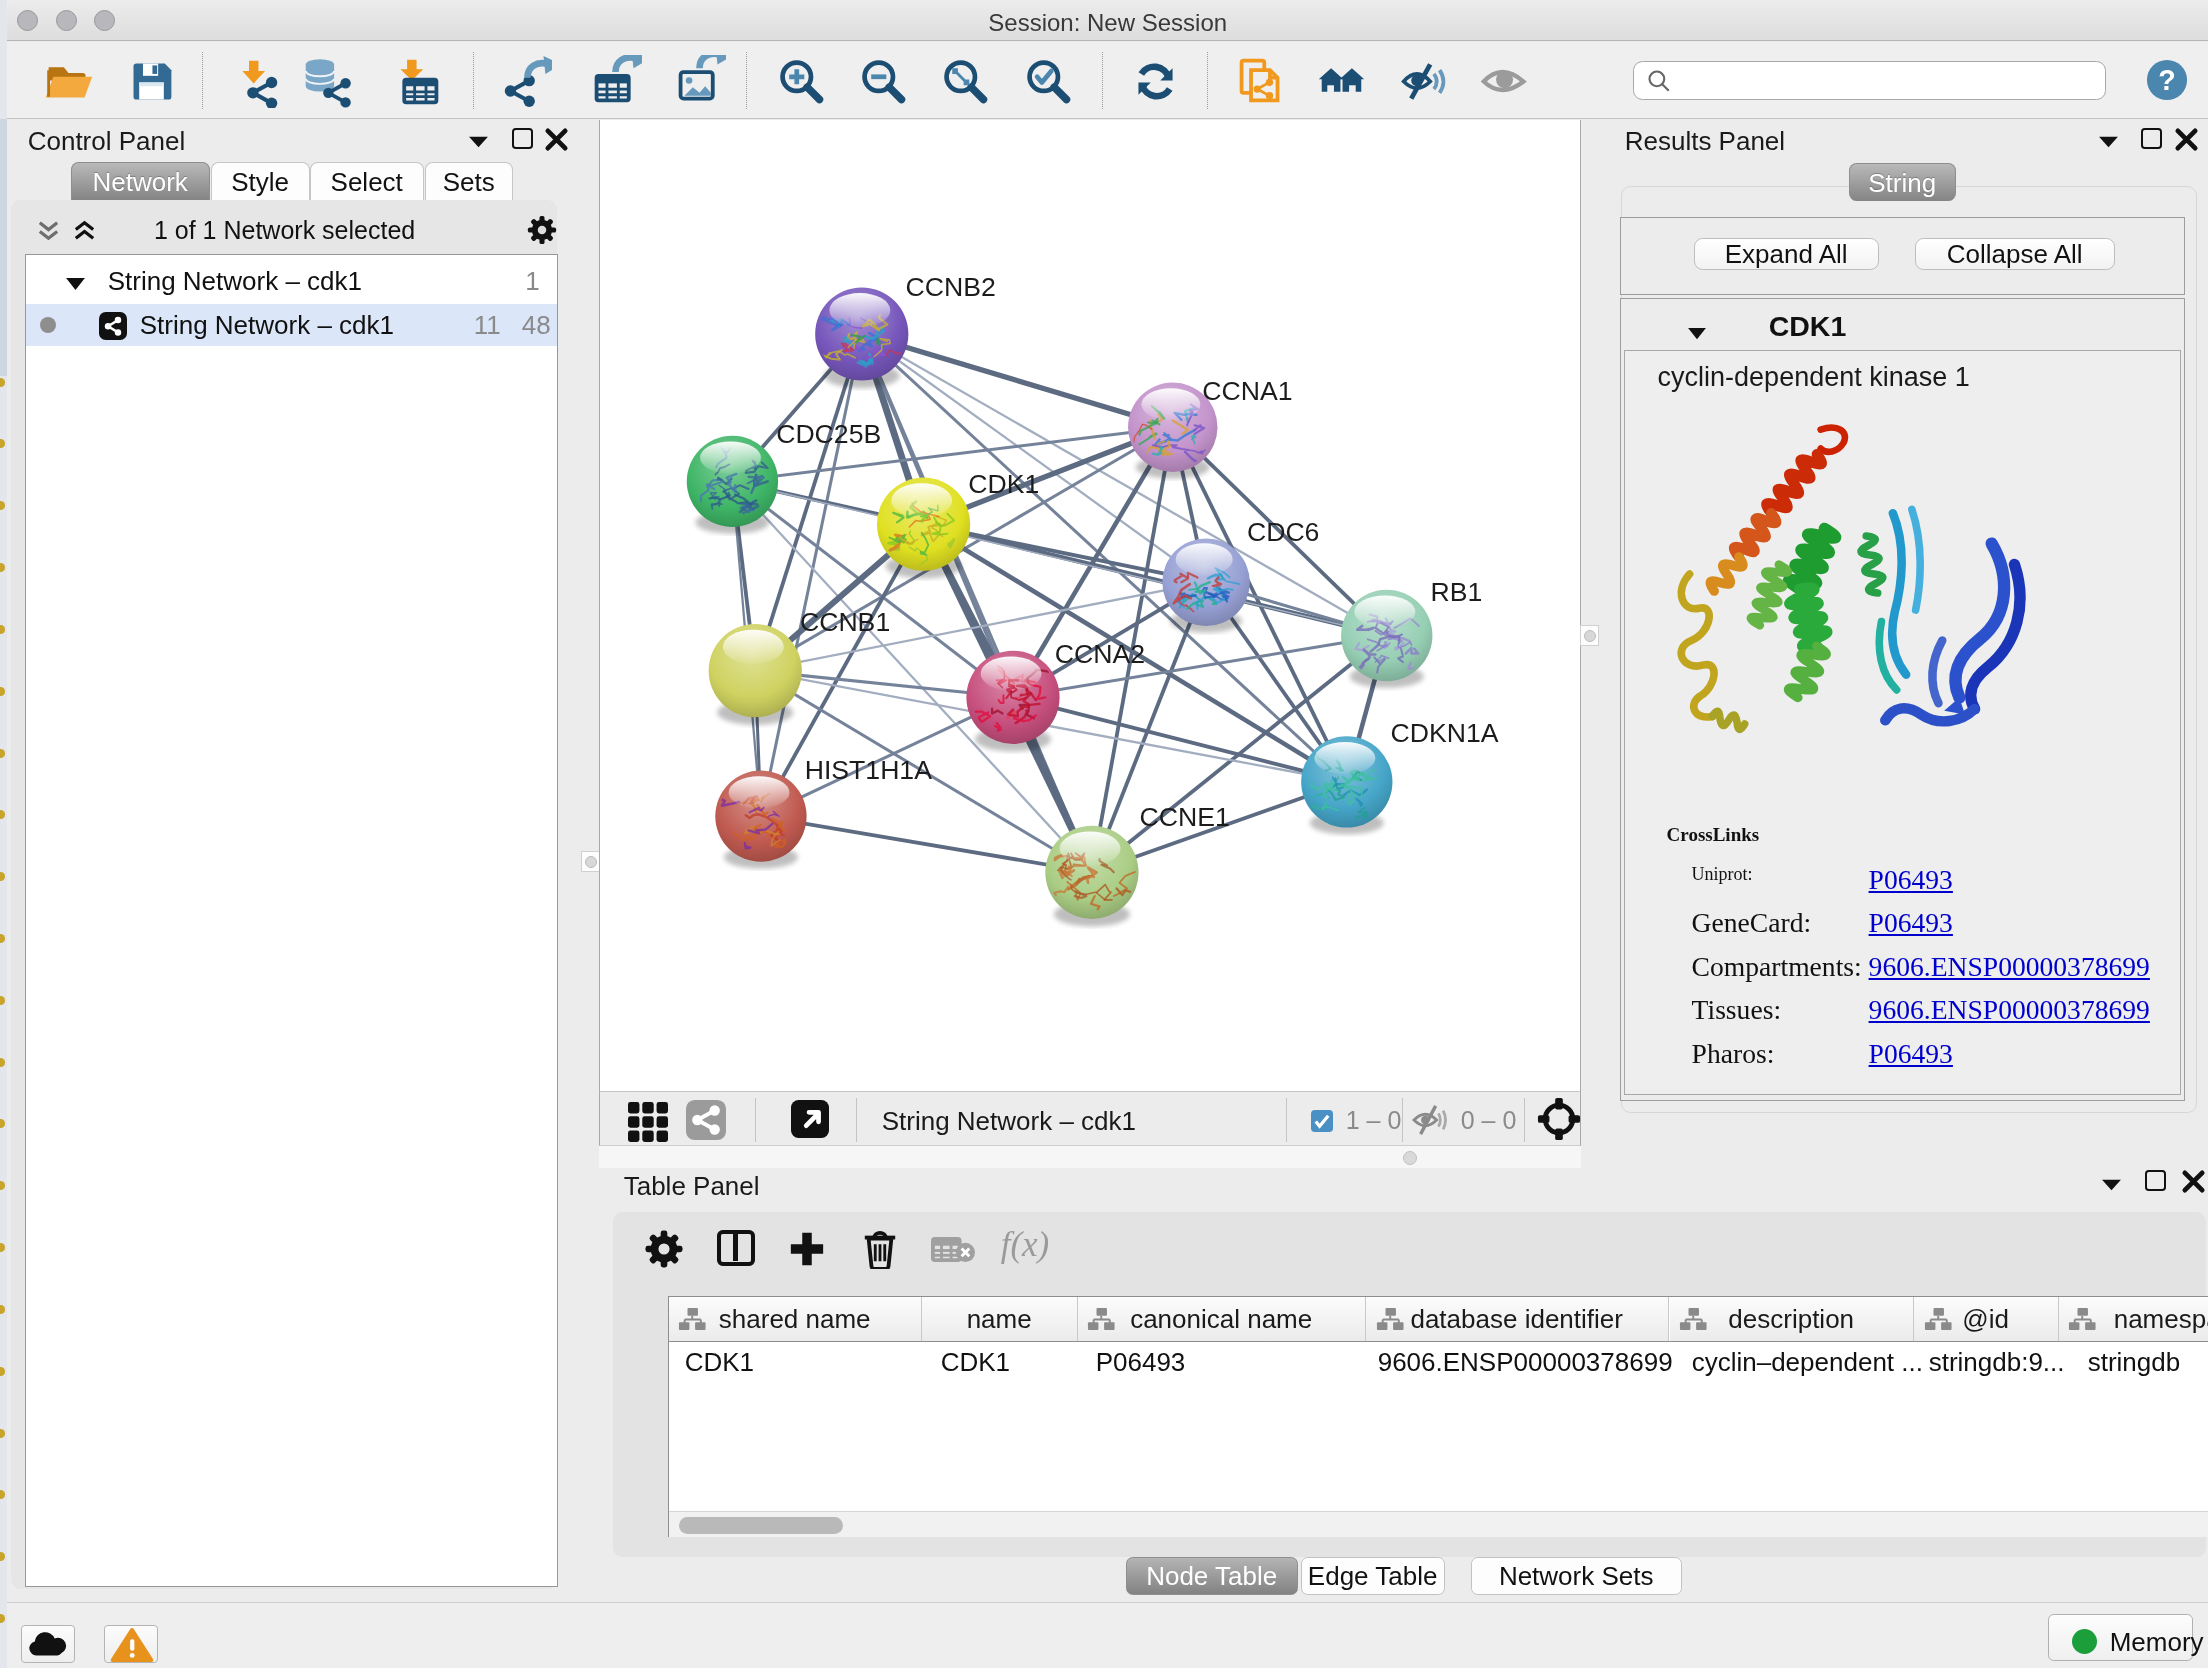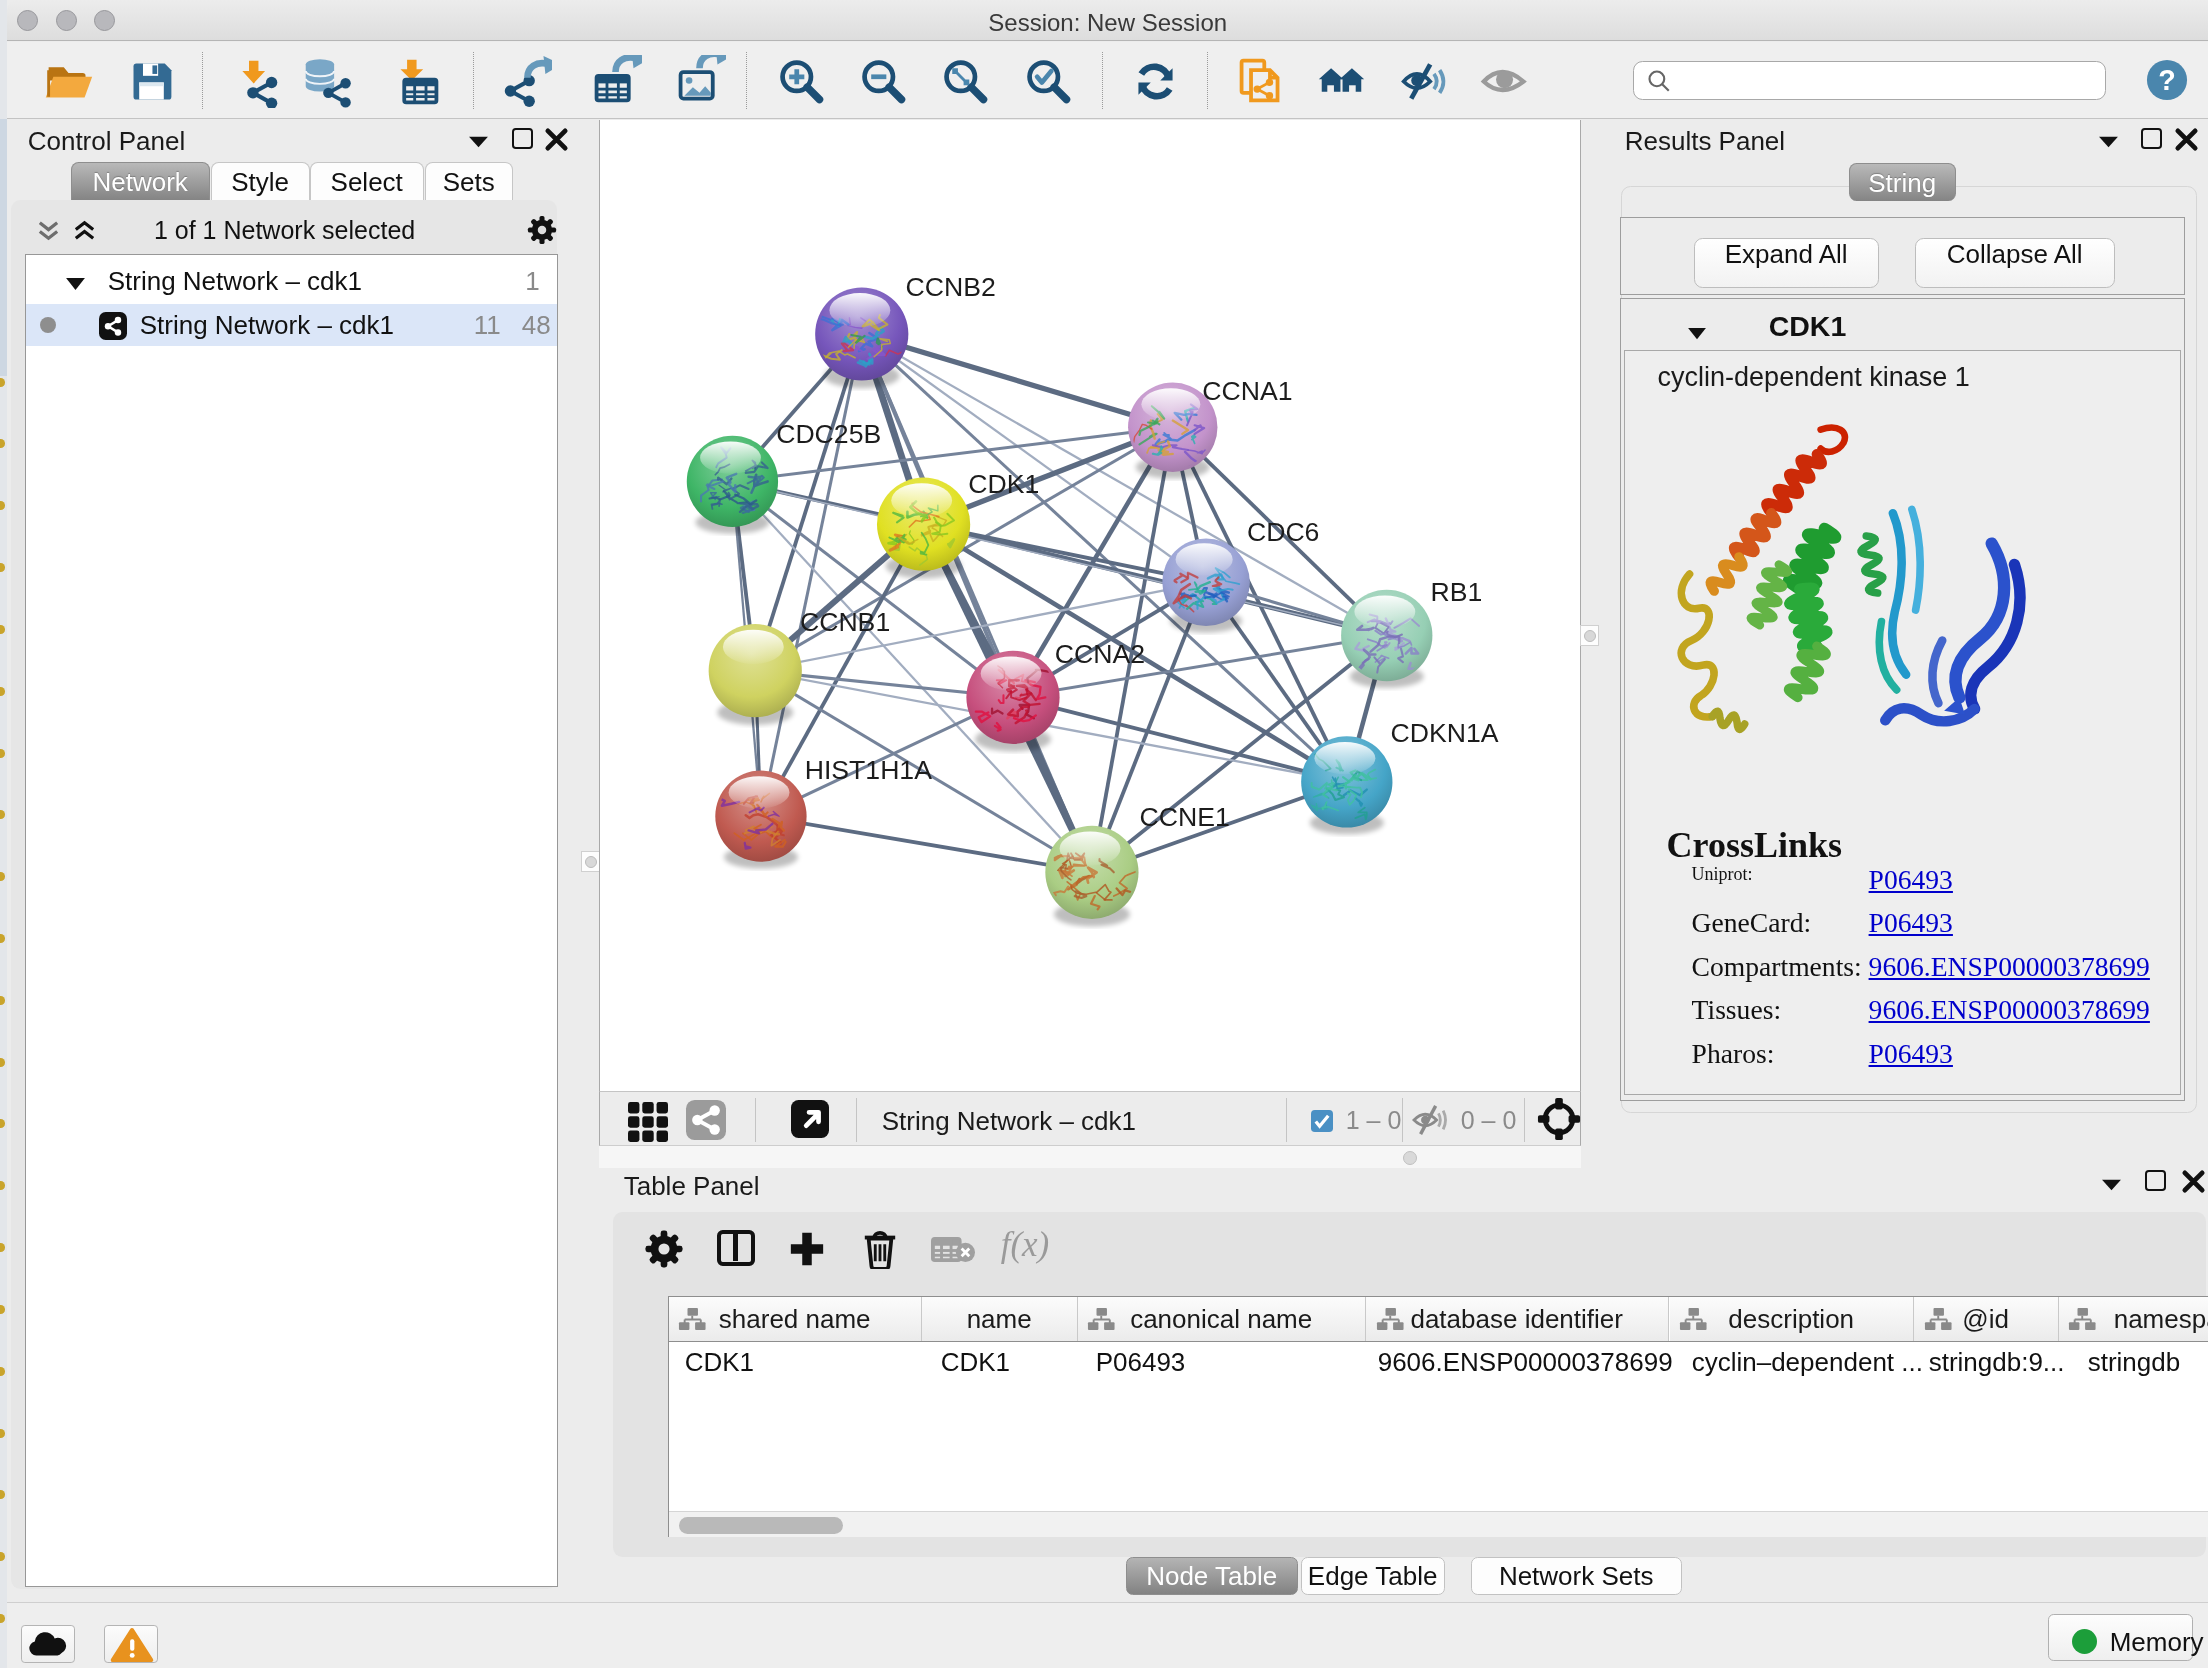--- a/index.html
+++ b/index.html
@@ -23,21 +23,21 @@
 .gbox { position:absolute; background:#e6e6e6; border-radius:9.5px; }
 
 #cp-list { left:18px; top:134px; width:533px; height:1333px; background:#fff; border:1px solid #979797; }
 
 #canvas { left:592px; top:120px; width:982px; height:971px; background:#fff; border-left:1px solid #a9a9a9; border-right:1px solid #a9a9a9; }
 #canvbar { left:592px; top:1091px; width:982px; height:55px; background:#ececec; border-left:1px solid #a9a9a9; border-right:1px solid #a9a9a9; border-top:1px solid #c4c4c4; border-bottom:1px solid #cdcdcd; }
 #canvsplit { left:592px; top:1146px; width:982px; height:22px; background:#f6f6f6; }
 .vbar { position:absolute; top:5.7px; width:0; height:44px; border-left:1px solid #c4c4c4; }
 
 #rpanel { left:1575px; top:120px; width:627px; height:1048px; }
-.rbtn { position:absolute; height:50px; background:linear-gradient(#ffffff,#f2f2f2); border:1px solid #bdbdbd; border-radius:8.6px; font-size:26px; text-align:center; color:#111; }
+.rbtn { position:absolute; height:32px; background:linear-gradient(#ffffff,#f2f2f2); border:1px solid #bdbdbd; border-radius:8.6px; font-size:26px; text-align:center; color:#111; }
 
 #tpanel-box { left:606px; top:1212px; width:1593px; height:345px; background:#e3e3e3; border-radius:9.5px; }
 #ttable { left:15px; top:84px; width:1576px; height:241px; background:#fff; border:1px solid #8e8e8e;margin-left:40px; }
 .th { position:absolute; top:0; height:44px; background:linear-gradient(#fcfcfc,#ebebeb); border-right:1px solid #c9c9c9; font-size:26px; color:#1a1a1a; text-align:center; line-height:44px; }
 .td { position:absolute; top:46px; font-size:26px; color:#111; }
 .btab { position:absolute; height:38px; border-radius:6.7px; font-size:26px; text-align:center; line-height:36px; }
 .btab.on { background:linear-gradient(#b4b4b4,#828282); color:#fff; border:1px solid #8e8e8e; }
 .btab.off { background:#fdfdfd; color:#111; border:1px solid #c2c2c2; }
 #botbar { left:0; top:1602px; width:2202px; height:67px; background:#eeeeee; border-top:1px solid #cfcfcf; }
 .bbtn { position:absolute; top:22px; width:54px; height:38px; background:linear-gradient(#fcfcfc,#eeeeee); border:1px solid #b4b4b4; border-radius:3.8px; }
@@ -827,21 +827,21 @@
               <path d="M220,120 Q238,122 222,130 Q206,138 224,140 Q242,142 226,150 Q210,158 228,160 Q246,162 230,170 Q214,178 232,180" fill="none" stroke="#28a048" stroke-width="8" stroke-linecap="round"></path>
               <path d="M248,96 C262,130 258,170 250,200 C244,226 248,248 262,266" fill="none" stroke="#2299cc" stroke-width="9" stroke-linecap="round"></path>
               <path d="M268,92 C280,128 278,168 272,198" fill="none" stroke="#45b0dd" stroke-width="8" stroke-linecap="round"></path>
               <path d="M236,210 C230,240 236,266 252,282" fill="none" stroke="#22b0a0" stroke-width="8" stroke-linecap="round"></path>
               <path d="M352,128 C372,162 370,204 340,228 C316,247 308,268 318,290" fill="none" stroke="#2b52cc" stroke-width="13" stroke-linecap="round"></path>
               <path d="M376,150 C390,192 378,234 348,258 C330,272 326,288 334,302" fill="none" stroke="#1a35b8" stroke-width="12" stroke-linecap="round"></path>
               <path d="M334,302 C320,316 296,320 278,308 C262,297 248,300 240,314" fill="none" stroke="#2c50c8" stroke-width="11" stroke-linecap="round"></path>
               <path d="M300,230 C288,252 286,276 296,296" fill="none" stroke="#4466cc" stroke-width="9" stroke-linecap="round"></path>
               <path d="M318,290 l-16 14 l22 4 z" fill="#2b52cc"></path>
             </svg></div>
-        <div class="ser abs" style="left:42px;top:473px;font-size:36px;font-weight:bold;color:#111">CrossLinks</div>
+        <div class="ser abs" style="left:42px;top:473px;font-size:19px;font-weight:bold;color:#111">CrossLinks</div>
         <div class="ser abs" style="left:67px;top:513px;font-size:18px;color:#111">Uniprot:</div>
         <a class="lnk ser abs" style="left:244px;top:513px;font-size:27.6px">P06493</a>
         <div class="ser abs" style="left:67px;top:556px;font-size:27.6px;color:#111">GeneCard:</div>
         <a class="lnk ser abs" style="left:244px;top:556px;font-size:27.6px">P06493</a>
         <div class="ser abs" style="left:67px;top:600px;font-size:27.6px;color:#111">Compartments:</div>
         <a class="lnk ser abs" style="left:244px;top:600px;font-size:27.6px">9606.ENSP00000378699</a>
         <div class="ser abs" style="left:67px;top:643px;font-size:27.6px;color:#111">Tissues:</div>
         <a class="lnk ser abs" style="left:244px;top:643px;font-size:27.6px">9606.ENSP00000378699</a>
         <div class="ser abs" style="left:67px;top:687px;font-size:27.6px;color:#111">Pharos:</div>
         <a class="lnk ser abs" style="left:244px;top:687px;font-size:27.6px">P06493</a>

